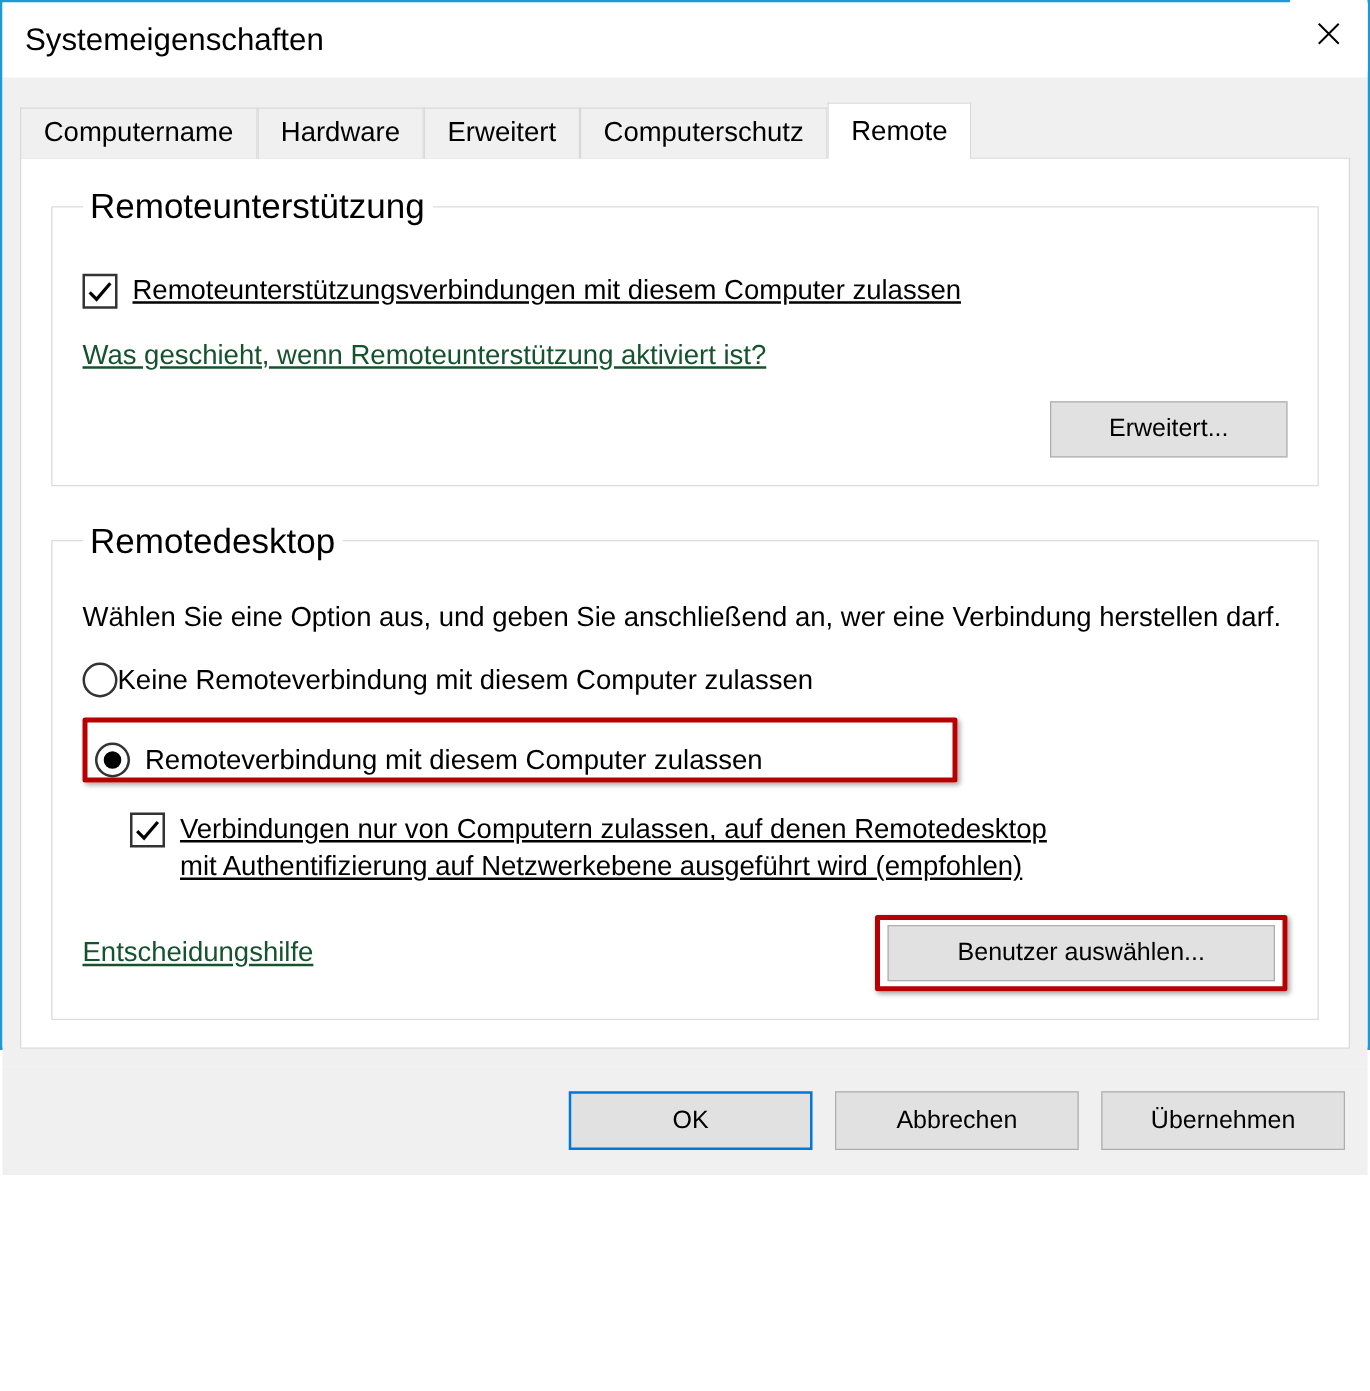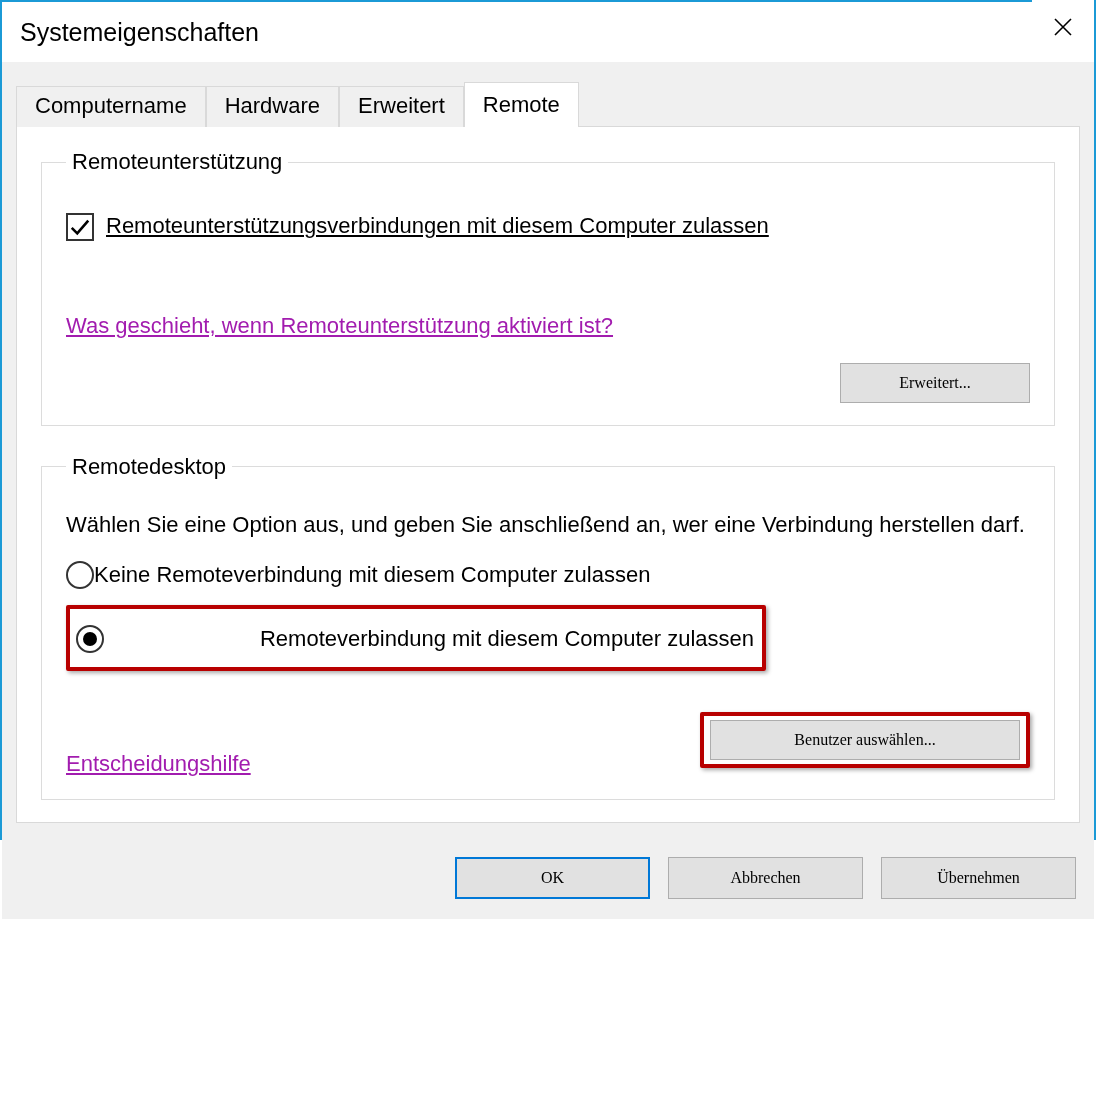--- a/index.html
+++ b/index.html
@@ -87,21 +87,21 @@
     position: relative;
     z-index: 1;
   }
   fieldset.group {
     border: 1px solid #dcdcdc;
     padding: 30px 24px 22px 24px;
     margin: 0 0 28px 0;
   }
   fieldset.group legend {
     padding: 0 6px;
-    font-size: 22px;
+    font-size: 28px;
   }
   .check-row {
     display: flex;
     align-items: flex-start;
     gap: 12px;
     margin-bottom: 10px;
     text-decoration: underline;
   }
   .checkbox {
     width: 28px;
@@ -128,53 +128,51 @@
     background: #fff;
   }
   .radio.selected::after {
     content: "";
     width: 14px;
     height: 14px;
     border-radius: 50%;
     background: #000;
   }
   .link {
-    color: #a21caf;
+    color: #14532d;
     text-decoration: underline;
     cursor: pointer;
     display: inline-block;
-    margin-top: 48px;
   }
   .btn {
     background: #e1e1e1;
     border: 1px solid #adadad;
     padding: 10px 24px;
-    font-size: 16px;
-    font-family: Liberation Serif, serif;
+    font-size: 20px;
+    font-family: Liberation Sans, sans-serif;
     min-width: 190px;
     text-align: center;
   }
   .btn.default {
     border: 2px solid #0078d7;
   }
   .btn-row-right {
     display: flex;
     justify-content: flex-end;
     margin-top: 22px;
   }
   .highlight-box {
     border: 4px solid #b80000;
     border-radius: 2px;
     box-shadow: 2px 2px 4px rgba(0,0,0,0.35);
-    padding: 14px 8px 14px 6px;
+    padding: 14px 8px 0 6px;
     margin: 8px 0;
     display: inline-flex;
     align-items: center;
     gap: 12px;
-    justify-content: space-between;
   }
   .indent {
     margin-left: 38px;
   }
   .radio-row {
     display: flex;
     align-items: center;
     gap: 0;
     margin: 8px 0;
   }
@@ -217,20 +215,21 @@
         </svg>
     </div>
   </div>
 
   <div class="body-area">
 
     <div class="tabstrip">
       <div class="tab">Computername</div>
       <div class="tab">Hardware</div>
       <div class="tab">Erweitert</div>
+      <div class="tab">Computerschutz</div>
       <div class="tab active">Remote</div>
     </div>
 
     <div class="tabcontent">
 
       <fieldset class="group">
         <legend>Remoteunterstützung</legend>
 
         <div class="check-row" style="margin-top:6px;">
           <span class="checkbox">
@@ -260,20 +259,28 @@
           <span class="radio-label">Keine Remoteverbindung mit diesem Computer zulassen</span>
         </div>
 
         <div style="margin: 8px 0 14px 0;">
           <div class="highlight-box" style="width:700px;">
             <span class="radio selected"></span>
             <span class="radio-label">Remoteverbindung mit diesem Computer zulassen</span>
           </div>
         </div>
 
+        <div class="check-row indent" style="margin-top:6px;">
+          <span class="checkbox">
+            <svg viewBox="0 0 24 24">
+                <path d="M3 13 L9 19 L21 5" stroke="#000" stroke-width="2.8" fill="none"></path>
+              </svg>
+          </span>
+          <span class="check-label" style="max-width:700px;">Verbindungen nur von Computern zulassen, auf denen Remotedesktop mit Authentifizierung auf Netzwerkebene ausgeführt wird (empfohlen)</span>
+        </div>
 
         <div class="bottom-row">
           <a class="link">Entscheidungshilfe</a>
           <span class="highlight-btn">
             <button class="btn" style="min-width:310px;">Benutzer auswählen...</button>
           </span>
         </div>
       </fieldset>
 
     </div>

